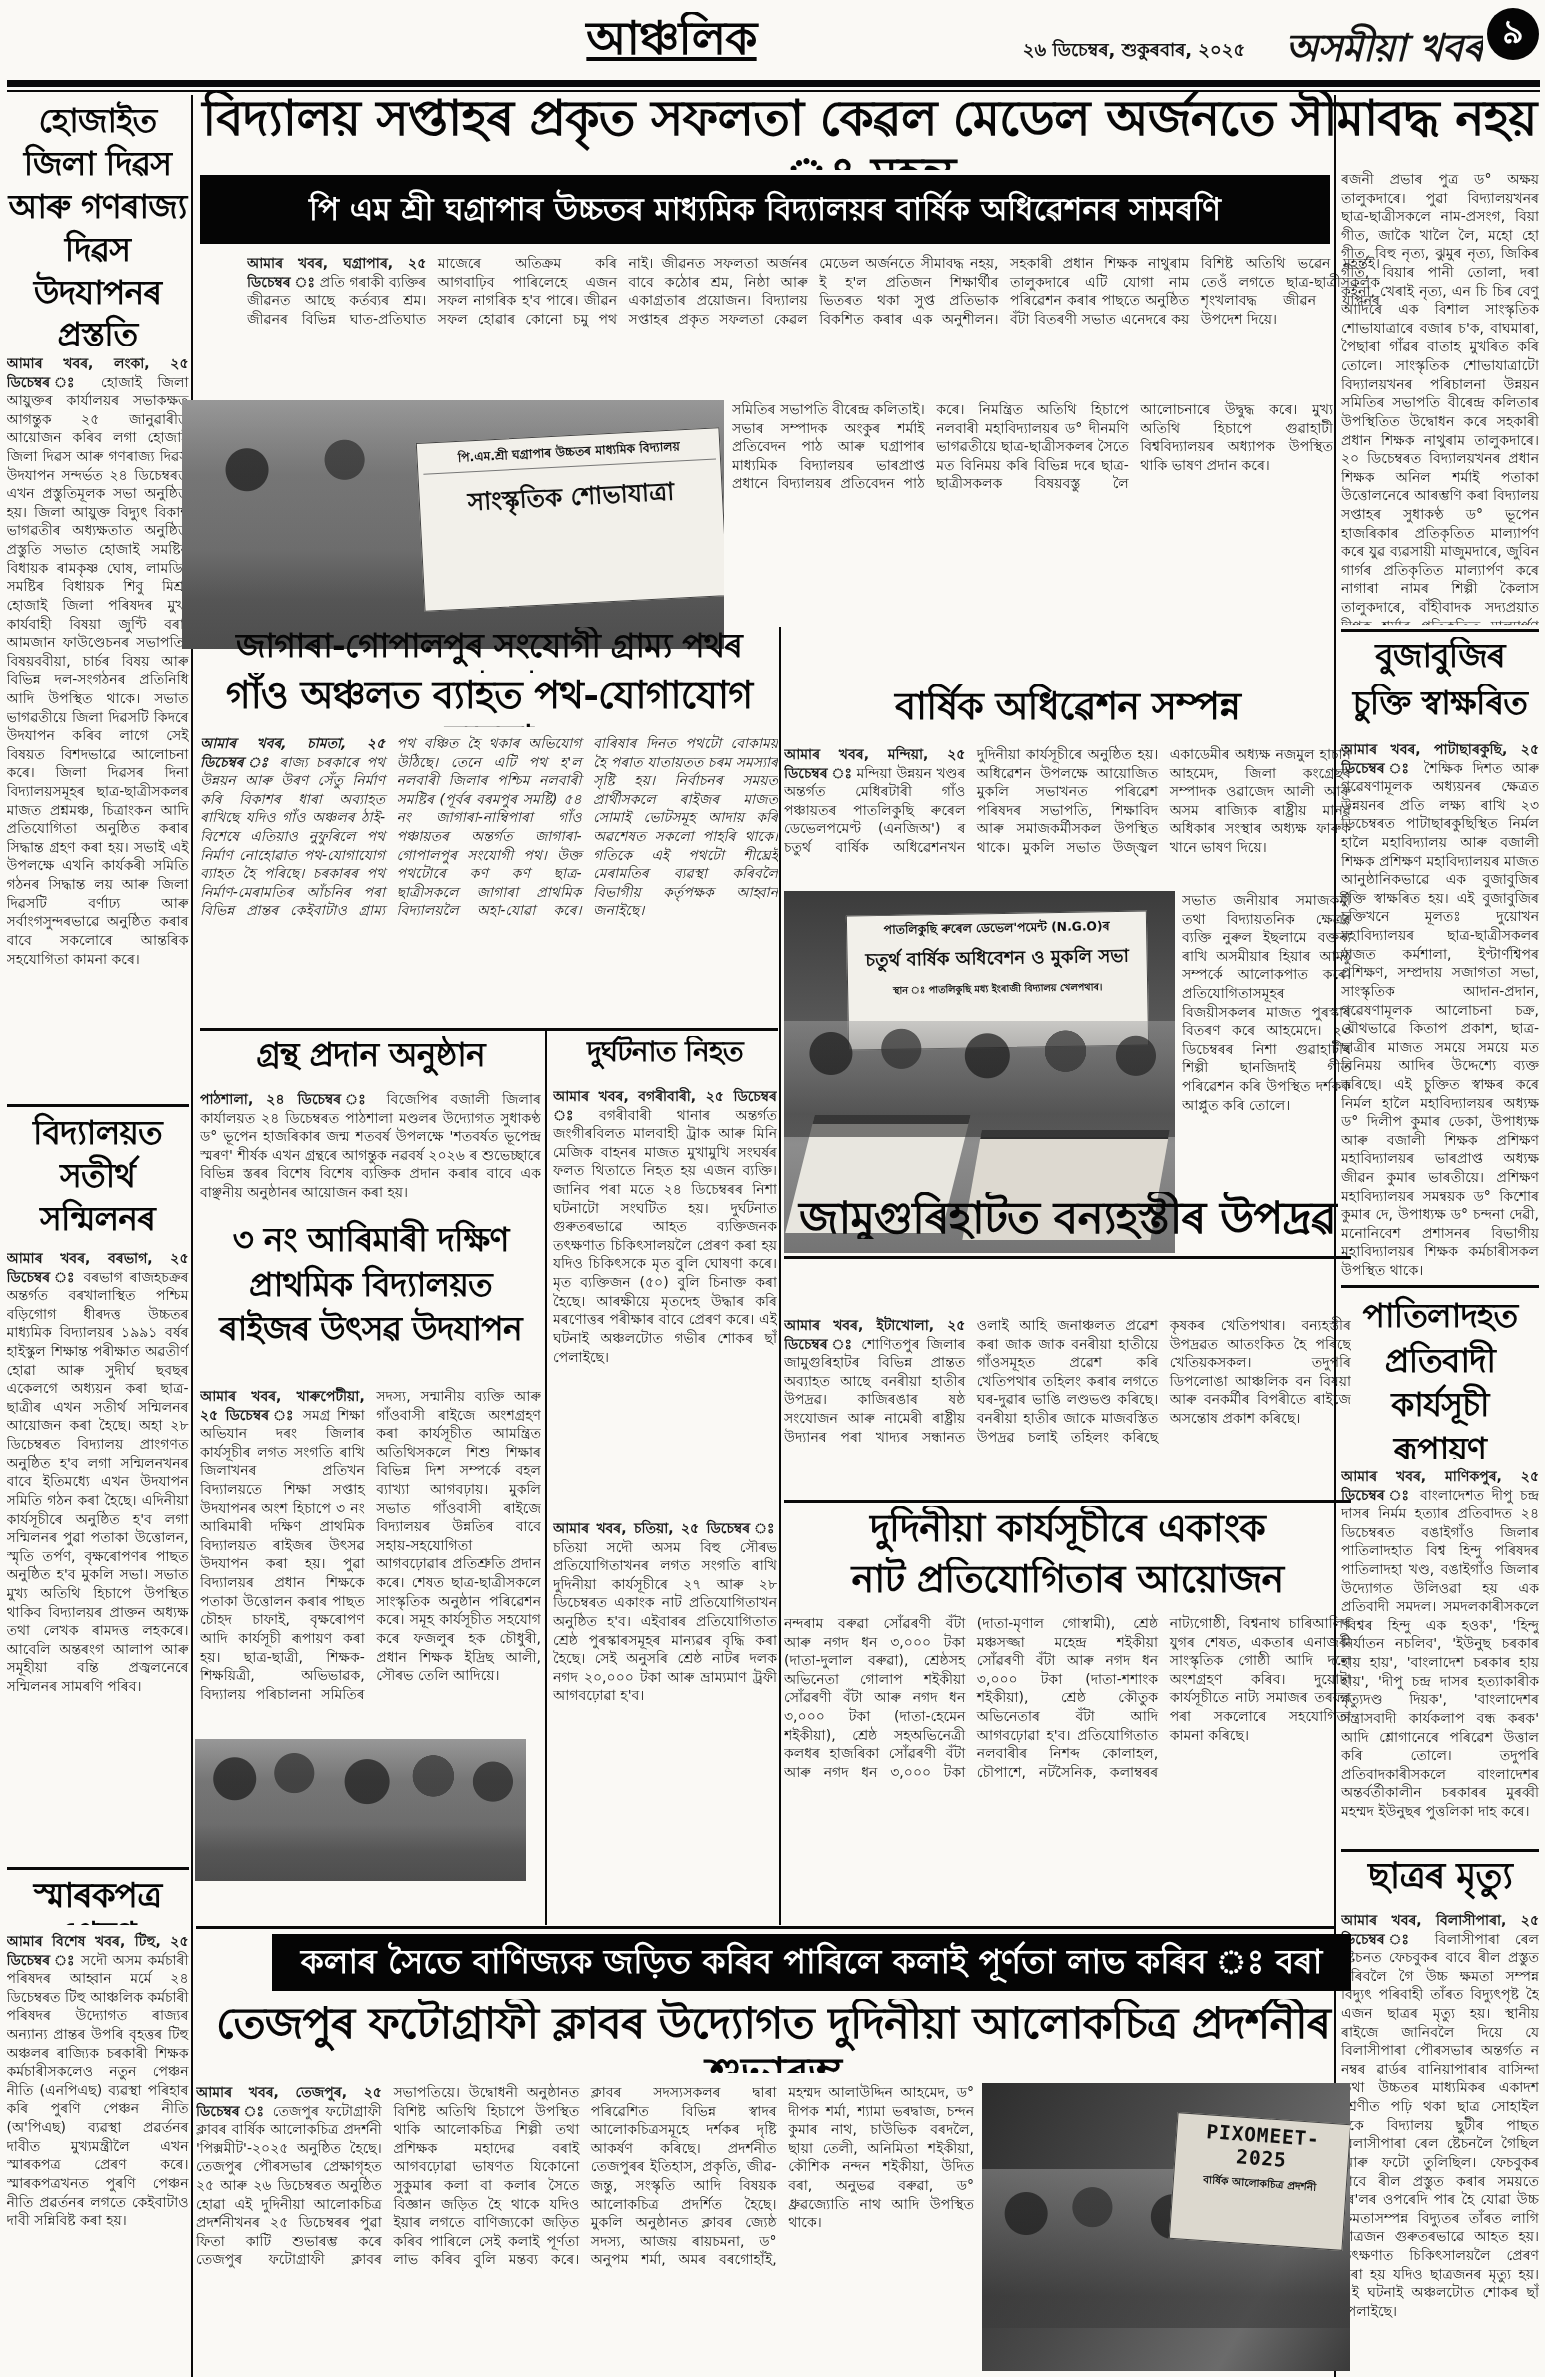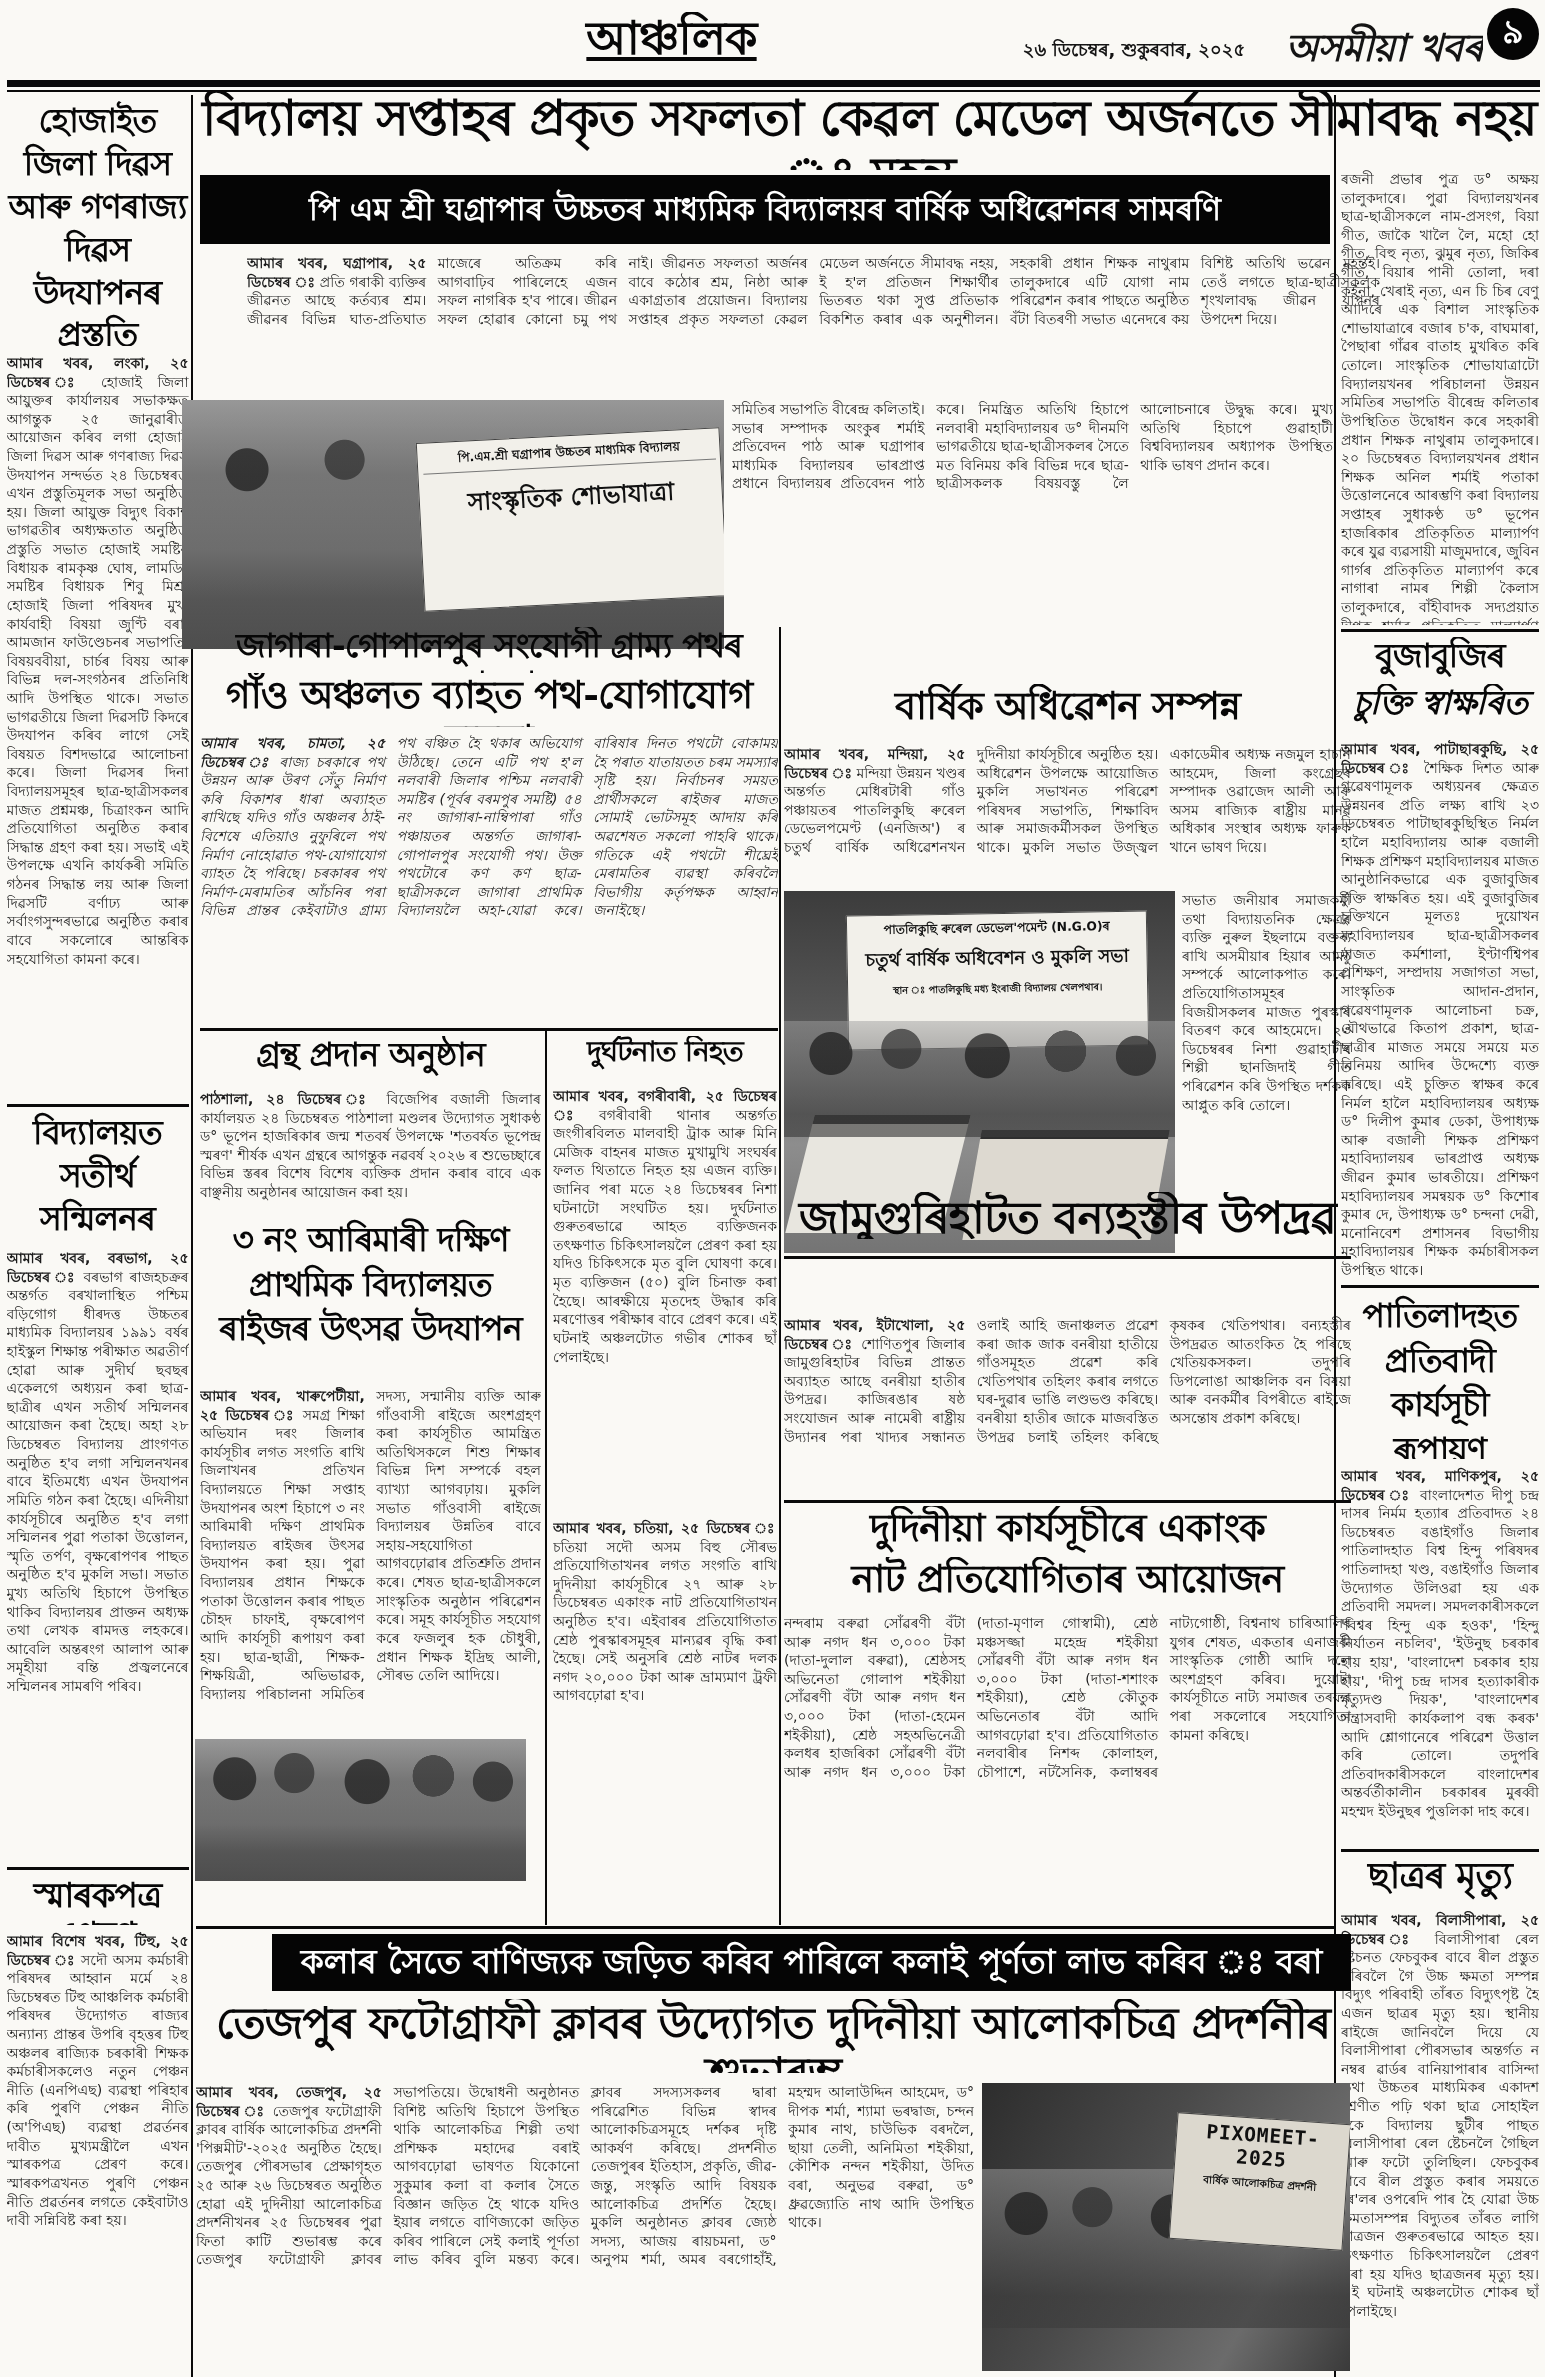--- a/index.html
+++ b/index.html
@@ -153,21 +153,21 @@
   <div class="abs headline" style="left:784px;top:1506px;width:567px;height:49px;font-size:38px;">দুদিনীয়া কাৰ্যসূচীৰে একাংক</div>
   <div class="abs headline" style="left:784px;top:1557px;width:567px;height:49px;font-size:38px;">নাট প্ৰতিযোগিতাৰ আয়োজন</div>
   <div class="abs body-text cols-3" style="left:784px;top:1614px;width:567px;height:308px;">নন্দৰাম বৰুৱা সোঁৱৰণী বঁটা আৰু নগদ ধন ৩,০০০ টকা (দাতা-দুলাল বৰুৱা), শ্ৰেষ্ঠসহ অভিনেতা গোলাপ শইকীয়া সোঁৱৰণী বঁটা আৰু নগদ ধন ৩,০০০ টকা (দাতা-হেমেন শইকীয়া), শ্ৰেষ্ঠ সহঅভিনেত্ৰী কলধৰ হাজৰিকা সোঁৱৰণী বঁটা আৰু নগদ ধন ৩,০০০ টকা (দাতা-মৃণাল গোস্বামী), শ্ৰেষ্ঠ মঞ্চসজ্জা মহেন্দ্ৰ শইকীয়া সোঁৱৰণী বঁটা আৰু নগদ ধন ৩,০০০ টকা (দাতা-শশাংক শইকীয়া), শ্ৰেষ্ঠ কৌতুক অভিনেতাৰ বঁটা আদি আগবঢ়োৱা হ'ব। প্ৰতিযোগিতাত নলবাৰীৰ নিশব্দ কোলাহল, চৌপাশে, নটসৈনিক, কলাম্বৰৰ নাট্যগোষ্ঠী, বিশ্বনাথ চাৰিআলিৰ যুগৰ শেষত, একতাৰ এনাজৰী সাংস্কৃতিক গোষ্ঠী আদি দলে অংশগ্ৰহণ কৰিব। দুয়োটা কাৰ্যসূচীতে নাট্য সমাজৰ তৰফৰ পৰা সকলোৰে সহযোগিতা কামনা কৰিছে।</div>
 
   <div class="abs rule-v" style="left:1334px;top:95px;width:1.6px;height:2283px;"></div>
 
   <div class="abs body-text" style="left:1341px;top:170px;width:198px;height:455px;">ৰজনী প্ৰভাৰ পুত্ৰ ড° অক্ষয় তালুকদাৰে। পুৱা বিদ্যালয়খনৰ ছাত্ৰ-ছাত্ৰীসকলে নাম-প্ৰসংগ, বিয়া গীত, জাকৈ খালৈ লৈ, মহো হো গীত, বিহু নৃত্য, ঝুমুৰ নৃত্য, জিকিৰ গীত, বিয়াৰ পানী তোলা, দৰা কইনা, খেৰাই নৃত্য, এন চি চিৰ বেণু আদিৰে এক বিশাল সাংস্কৃতিক শোভাযাত্ৰাৰে বজাৰ চ'ক, বাঘমাৰা, পৈছাৰা গাঁৱৰ বাতাহ মুখৰিত কৰি তোলে। সাংস্কৃতিক শোভাযাত্ৰাটো বিদ্যালয়খনৰ পৰিচালনা উন্নয়ন সমিতিৰ সভাপতি বীৰেন্দ্ৰ কলিতাৰ উপস্থিতিত উদ্বোধন কৰে সহকাৰী প্ৰধান শিক্ষক নাথুৰাম তালুকদাৰে। ২০ ডিচেম্বৰত বিদ্যালয়খনৰ প্ৰধান শিক্ষক অনিল শৰ্মাই পতাকা উত্তোলনেৰে আৰম্ভণি কৰা বিদ্যালয় সপ্তাহৰ সুধাকণ্ঠ ড° ভূপেন হাজৰিকাৰ প্ৰতিকৃতিত মাল্যাৰ্পণ কৰে যুৱ ব্যৱসায়ী মাজুমদাৰে, জুবিন গাৰ্গৰ প্ৰতিকৃতিত মাল্যাৰ্পণ কৰে নাগাৰা নামৰ শিল্পী কৈলাস তালুকদাৰে, বাঁহীবাদক সদ্যপ্ৰয়াত দীপক শৰ্মাৰ প্ৰতিকৃতিত মাল্যাৰ্পণ কৰে জিলা পৰিষদৰ সদস্য বেজবৰুৱাই আৰু নাগাৰা নামৰ শিল্পী ৰামচৰণ ভড়ালীৰ প্ৰতিকৃতিত মাল্যাৰ্পণ কৰে বৰভাগ মহাবিদ্যালয় পৰিচালনা আৰু উন্নয়ন সমিতিৰ সভাপতি জগত তালুকদাৰে। তাৰ পাছতে ২১,২২,২৩ ডিচেম্বৰত খেল-ধেমালি, সাহিত্য, সাংস্কৃতিক আদি বিভিন্ন প্ৰতিযোগিতা অনুষ্ঠিত হয়।</div>
 
   <div class="abs rule-h" style="left:1341px;top:629px;width:198px;height:2.5px;"></div>
   <div class="abs headline" style="left:1341px;top:637px;width:198px;height:47px;font-size:33px;">বুজাবুজিৰ</div>
-  <div class="abs headline" style="left:1341px;top:684px;width:198px;height:47px;font-size:33px;font-style:italic;">চুক্তি স্বাক্ষৰিত</div>
+  <div class="abs headline" style="left:1341px;top:684px;width:198px;height:47px;font-size:33px;">চুক্তি স্বাক্ষৰিত</div>
   <div class="abs body-text" style="left:1341px;top:740px;width:198px;height:540px;">
     <span class="dateline">আমাৰ খবৰ, পাটাছাৰকুছি, ২৫ ডিচেম্বৰ ঃ</span>
     <span>শৈক্ষিক দিশত আৰু গৱেষণামূলক অধ্যয়নৰ ক্ষেত্ৰত উন্নয়নৰ প্ৰতি লক্ষ্য ৰাখি ২৩ ডিচেম্বৰত পাটাছাৰকুছিস্থিত নিৰ্মল হালৈ মহাবিদ্যালয় আৰু বজালী শিক্ষক প্ৰশিক্ষণ মহাবিদ্যালয়ৰ মাজত আনুষ্ঠানিকভাৱে এক বুজাবুজিৰ চুক্তি স্বাক্ষৰিত হয়। এই বুজাবুজিৰ চুক্তিখনে মূলতঃ দুয়োখন মহাবিদ্যালয়ৰ ছাত্ৰ-ছাত্ৰীসকলৰ মাজত কৰ্মশালা, ইণ্টাৰ্ণশ্বিপৰ প্ৰশিক্ষণ, সম্প্ৰদায় সজাগতা সভা, সাংস্কৃতিক আদান-প্ৰদান, গৱেষণামূলক আলোচনা চক্ৰ, যৌথভাৱে কিতাপ প্ৰকাশ, ছাত্ৰ-ছাত্ৰীৰ মাজত সময়ে সময়ে মত বিনিময় আদিৰ উদ্দেশ্যে ব্যক্ত কৰিছে। এই চুক্তিত স্বাক্ষৰ কৰে নিৰ্মল হালৈ মহাবিদ্যালয়ৰ অধ্যক্ষ ড° দিলীপ কুমাৰ ডেকা, উপাধ্যক্ষ আৰু বজালী শিক্ষক প্ৰশিক্ষণ মহাবিদ্যালয়ৰ ভাৰপ্ৰাপ্ত অধ্যক্ষ জীৱন কুমাৰ ভাৰতীয়ে। প্ৰশিক্ষণ মহাবিদ্যালয়ৰ সমন্বয়ক ড° কিশোৰ কুমাৰ দে, উপাধ্যক্ষ ড° চন্দনা দেৱী, মনোনিবেশ প্ৰশাসনৰ বিভাগীয় মহাবিদ্যালয়ৰ শিক্ষক কৰ্মচাৰীসকল উপস্থিত থাকে।</span>
   </div>
 
   <div class="abs rule-h" style="left:1341px;top:1285px;width:198px;height:2.5px;"></div>
   <div class="abs headline" style="left:1341px;top:1294px;width:198px;height:165px;font-size:33px;line-height:1.35;">পাতিলাদহত প্ৰতিবাদী কাৰ্যসূচী ৰূপায়ণ</div>
   <div class="abs body-text" style="left:1341px;top:1467px;width:198px;height:377px;">
     <span class="dateline">আমাৰ খবৰ, মাণিকপুৰ, ২৫ ডিচেম্বৰ ঃ</span>
     <span>বাংলাদেশত দীপু চন্দ্ৰ দাসৰ নিৰ্মম হত্যাৰ প্ৰতিবাদত ২৪ ডিচেম্বৰত বঙাইগাঁও জিলাৰ পাতিলাদহাত বিশ্ব হিন্দু পৰিষদৰ পাতিলাদহা খণ্ড, বঙাইগাঁও জিলাৰ উদ্যোগত উলিওৱা হয় এক প্ৰতিবাদী সমদল। সমদলকাৰীসকলে 'বিশ্বৰ হিন্দু এক হওক', 'হিন্দু নিৰ্যাতন নচলিব', 'ইউনুছ চৰকাৰ হায় হায়', 'বাংলাদেশ চৰকাৰ হায় হায়', 'দীপু চন্দ্ৰ দাসৰ হত্যাকাৰীক মৃত্যুদণ্ড দিয়ক', 'বাংলাদেশৰ সন্ত্ৰাসবাদী কাৰ্যকলাপ বন্ধ কৰক' আদি শ্লোগানেৰে পৰিৱেশ উত্তাল কৰি তোলে। তদুপৰি প্ৰতিবাদকাৰীসকলে বাংলাদেশৰ অন্তৰ্বৰ্তীকালীন চৰকাৰৰ মুৰব্বী মহম্মদ ইউনুছৰ পুত্তলিকা দাহ কৰে।</span>

